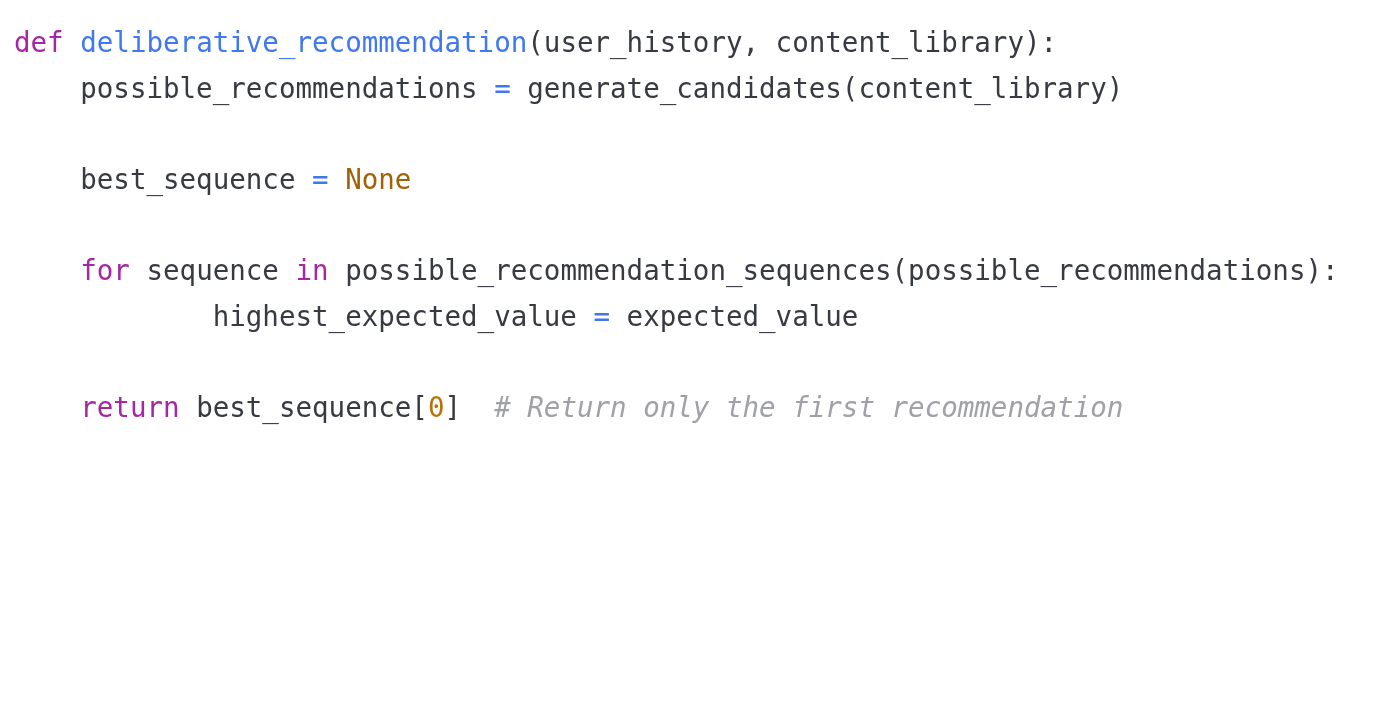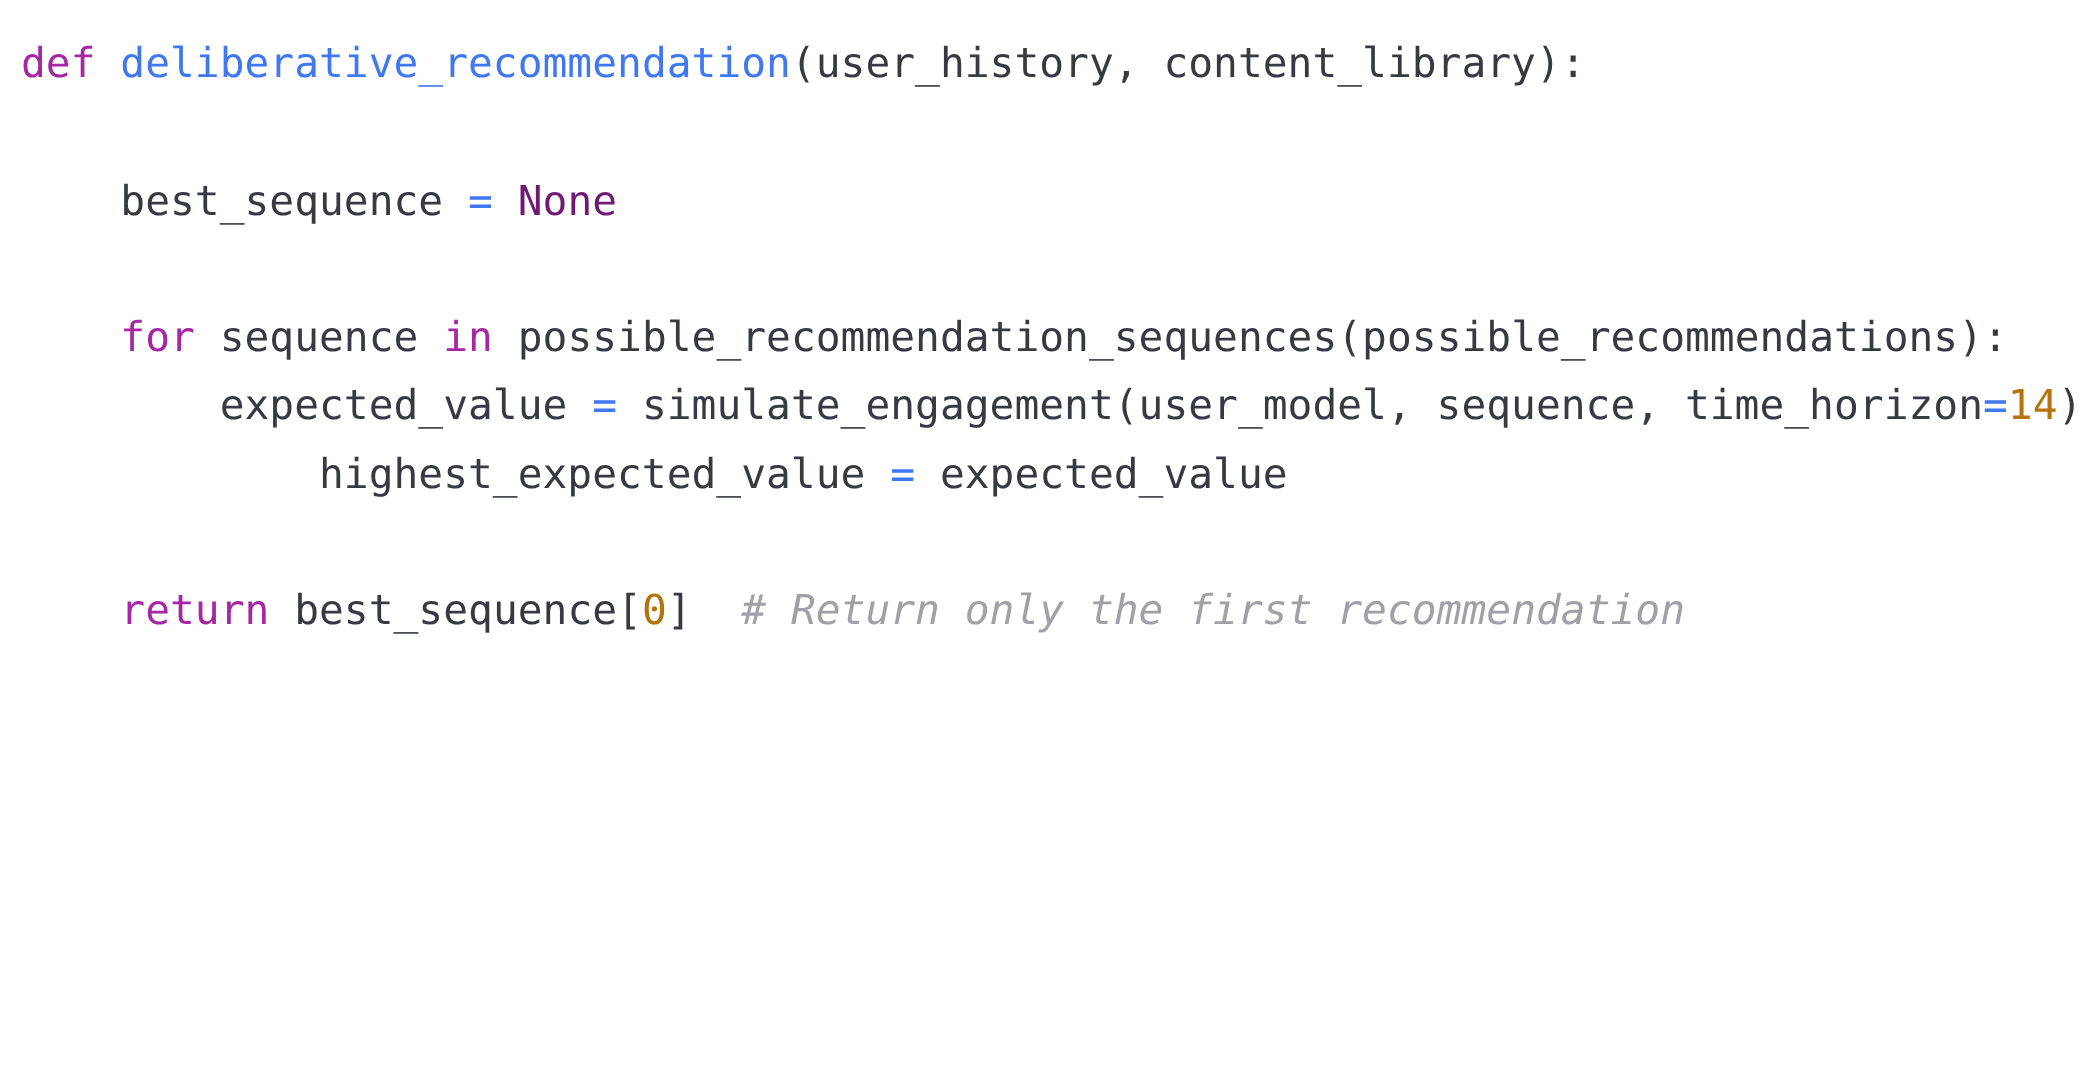--- a/index.html
+++ b/index.html
@@ -36,30 +36,30 @@
   }
   .code-line.first {
     height: 50px;
     line-height: 52px;
   }
   .tok { white-space: pre; }
   .tok-keyword   { color: #a626a4; }
   .tok-function  { color: #4078f2; }
   .tok-operator  { color: #4078f2; }
   .tok-number    { color: #b5730a; }
-  .tok-constant  { color: #701a75; margin-top: 21px; }
+  .tok-constant  { color: #a16207; margin-top: 21px; }
   .tok-plain     { color: #383a42; }
   .tok-comment   { color: #a0a1a7; font-style: italic; }
 </style>
 </head>
 <body>
 
 <div id="code-block">
     <div class="code-line first"><span class="tok tok-keyword">def</span><span class="tok tok-plain"> </span><span class="tok tok-function">deliberative_recommendation</span><span class="tok tok-plain">(user_history, content_library):</span></div>
+    <div class="code-line"><span class="tok tok-plain">    possible_recommendations </span><span class="tok tok-operator">=</span><span class="tok tok-plain"> generate_candidates(content_library)</span></div>
     <div class="code-line"><span class="tok tok-plain"></span></div>
     <div class="code-line"><span class="tok tok-plain">    best_sequence </span><span class="tok tok-operator">=</span><span class="tok tok-plain"> </span><span class="tok tok-constant">None</span></div>
     <div class="code-line"><span class="tok tok-plain"></span></div>
     <div class="code-line"><span class="tok tok-plain">    </span><span class="tok tok-keyword">for</span><span class="tok tok-plain"> sequence </span><span class="tok tok-keyword">in</span><span class="tok tok-plain"> possible_recommendation_sequences(possible_recommendations):</span></div>
-    <div class="code-line"><span class="tok tok-plain">        expected_value </span><span class="tok tok-operator">=</span><span class="tok tok-plain"> simulate_engagement(user_model, sequence, time_horizon</span><span class="tok tok-operator">=</span><span class="tok tok-number">14</span><span class="tok tok-plain">)</span></div>
     <div class="code-line"><span class="tok tok-plain">            highest_expected_value </span><span class="tok tok-operator">=</span><span class="tok tok-plain"> expected_value</span></div>
     <div class="code-line"><span class="tok tok-plain"></span></div>
     <div class="code-line"><span class="tok tok-plain">    </span><span class="tok tok-keyword">return</span><span class="tok tok-plain"> best_sequence[</span><span class="tok tok-number">0</span><span class="tok tok-plain">]  </span><span class="tok tok-comment"># Return only the first recommendation</span></div>
   </div>
 
 </body></html>

